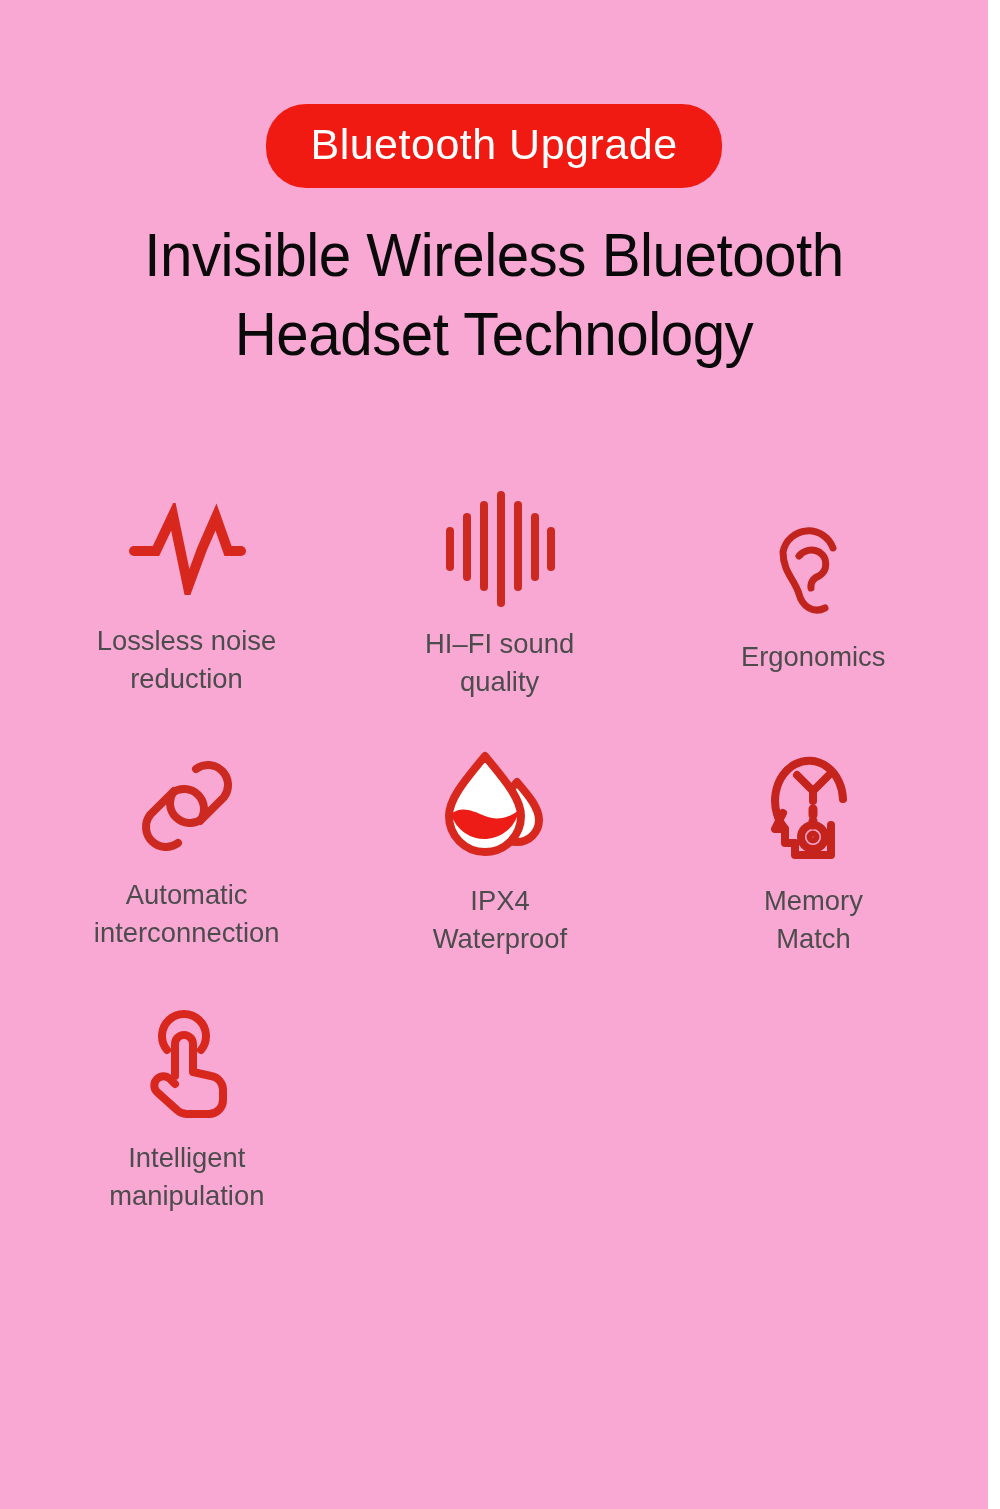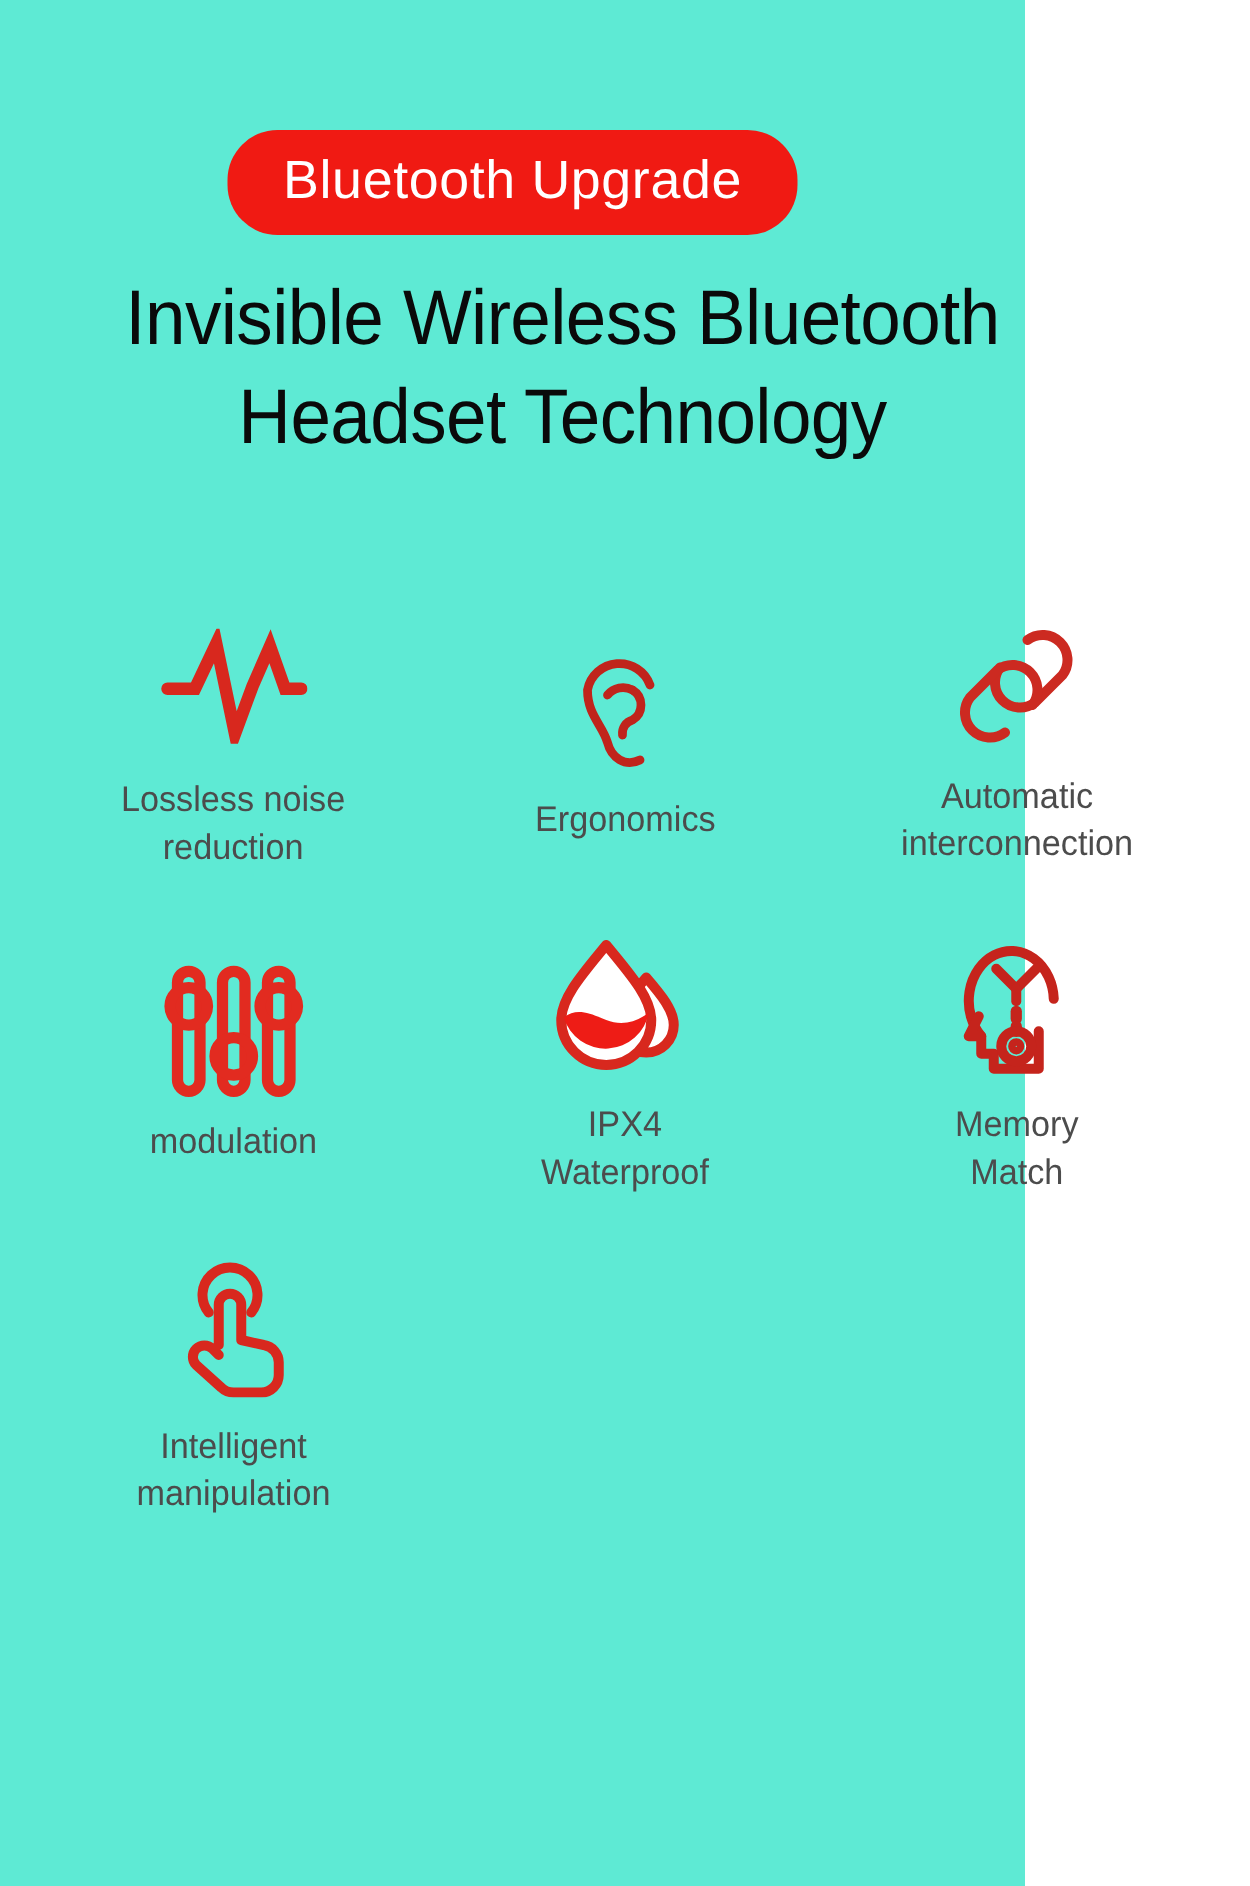--- a/index.html
+++ b/index.html
@@ -10,23 +10,23 @@
   }
   body {
     width: 1000px;
     height: 1509px;
     overflow: hidden;
     font-family: "Liberation Sans", "DejaVu Sans", sans-serif;
     -webkit-font-smoothing: antialiased;
   }
   .page {
     position: relative;
-    width: 820px;
+    width: 988px;
     height: 1509px;
-    background: #5eead4;
+    background: #f9a8d4;
     box-sizing: border-box;
   }
 
   
   .header {
     padding-top: 104px;
     text-align: center;
   }
   .badge-wrap {
     display: flex;
@@ -128,20 +128,37 @@
       </div>
       <div class="caption">
         <span class="l">Lossless noise</span>
         <span class="l">reduction</span>
       </div>
     </div>
 
 
 
 
+    <div class="cell row2">
+      <div class="icon-box">
+        <svg width="118" height="124" viewBox="0 0 118 124" fill="none" stroke="#CC2A21" stroke-width="8" stroke-linecap="round">
+          <path d="M9 44 V80"></path>
+          <path d="M26 30 V90"></path>
+          <path d="M43 18 V100"></path>
+          <path d="M60 8 V116"></path>
+          <path d="M77 18 V100"></path>
+          <path d="M94 30 V90"></path>
+          <path d="M110 44 V80"></path>
+        </svg>
+      </div>
+      <div class="caption">
+        <span class="l">HI–FI sound</span>
+        <span class="l">quality</span>
+      </div>
+    </div>
 
 
     <div class="cell row3">
       <div class="icon-box">
         <svg width="92" height="108" viewBox="0 0 92 108" fill="none" stroke="#C0241C" stroke-width="7" stroke-linecap="round">
           <path d="M66 34 A26 26 0 0 0 16 38 C16 58 28 66 32 80 C35 92 46 100 58 94"></path>
           <path d="M52 38 A16 16 0 0 0 32 42"></path>
           <path d="M52 38 A14 14 0 0 1 52 62 A11 11 0 0 0 44 74"></path>
         </svg>
       </div>
@@ -156,35 +173,20 @@
           <path d="M64 16 A20 20 0 0 1 92 44 L70 66 A20 20 0 0 1 42 38"></path>
           <path d="M46 90 A20 20 0 0 1 18 62 L40 40 A20 20 0 0 1 68 68"></path>
         </svg>
       </div>
       <div class="caption">
         <span class="l">Automatic</span>
         <span class="l">interconnection</span>
       </div>
     </div>
 
-    <div class="cell row3">
-      <div class="icon-box">
-        <svg width="118" height="108" viewBox="0 0 118 108" fill="none" stroke="#E22B20" stroke-width="9">
-          <rect x="14" y="6" width="18" height="96" rx="9"></rect>
-          <circle cx="23" cy="34" r="15"></circle>
-          <rect x="50" y="6" width="18" height="96" rx="9"></rect>
-          <circle cx="59" cy="74" r="15"></circle>
-          <rect x="86" y="6" width="18" height="96" rx="9"></rect>
-          <circle cx="95" cy="34" r="15"></circle>
-        </svg>
-      </div>
-      <div class="caption">
-        <span class="l">modulation</span>
-      </div>
-    </div>
 
     <div class="cell row4">
       <div class="icon-box">
         <svg width="118" height="112" viewBox="0 0 118 112" fill="none">
           <path d="M76 34 C88 48 98 60 98 72 a22 22 0 0 1 -44 0 c0 -12 10 -24 22 -38 Z" stroke="#D8281E" stroke-width="8" stroke-linejoin="round" fill="#ffffff"></path>
           <path d="M44 8 C62 30 80 50 80 68 a36 36 0 0 1 -72 0 C8 50 26 30 44 8 Z" stroke="#D8281E" stroke-width="8" stroke-linejoin="round" fill="#ffffff"></path>
           <path d="M10 66 C20 58 30 62 44 68 C56 73 68 70 78 62 a35 35 0 0 1 -68 4 Z" fill="#EE1C16"></path>
         </svg>
       </div>
       <div class="caption">

